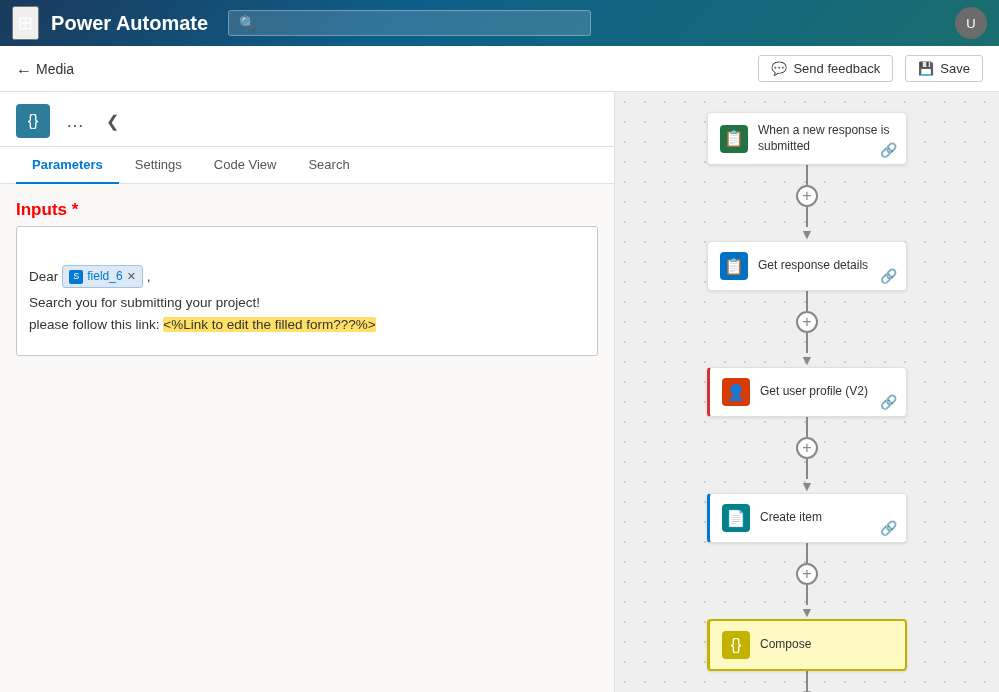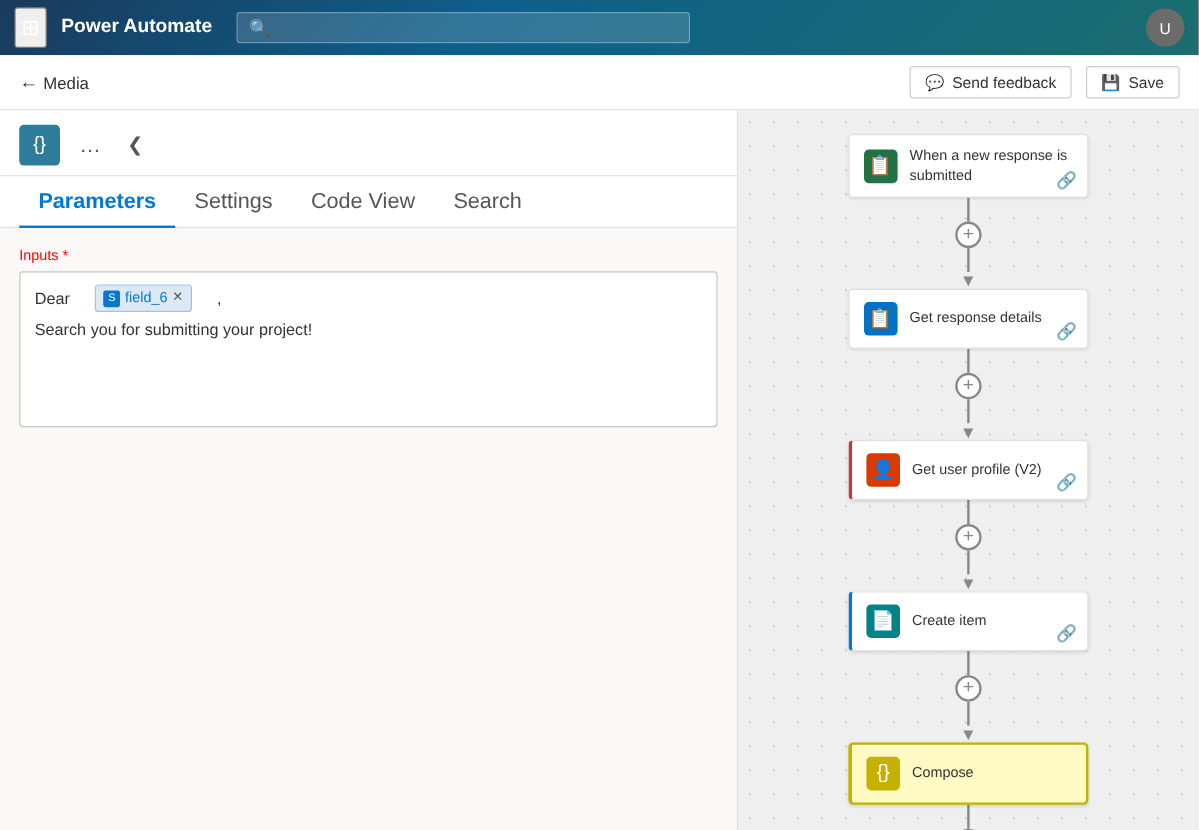--- a/index.html
+++ b/index.html
@@ -15,21 +15,21 @@
       gap: 12px;
     }
     .topnav-grid-icon {
       color: white;
       font-size: 18px;
       cursor: pointer;
       padding: 4px;
     }
     .topnav-title {
       color: white;
-      font-size: 16px;
+      font-size: 20px;
       font-weight: 600;
       margin-right: 8px;
     }
     .topnav-search {
       display: flex;
       align-items: center;
       background: rgba(255,255,255,0.15);
       border: 1px solid rgba(255,255,255,0.3);
       border-radius: 3px;
       flex: 1;
@@ -122,62 +122,63 @@
 
     
     .tabs {
       display: flex;
       background: white;
       border-bottom: 1px solid #e0e0e0;
       padding: 0 16px;
     }
     .tab {
       padding: 10px 16px;
-      font-size: 18px;
+      font-size: 13px;
       color: #555;
       cursor: pointer;
       border-bottom: 2px solid transparent;
       margin-bottom: -1px;
     }
     .tab.active {
       color: #0078d4;
       border-bottom: 2px solid #0078d4;
       font-weight: 600;
     }
 
     
     .panel-body {
       padding: 16px;
       flex: 1;
       overflow-y: auto;
     }
 
     .inputs-label {
-      font-size: 12px;
+      font-size: 17px;
       color: #333;
       margin-bottom: 6px;
-      font-weight: 400;
+      font-weight: 700;
     }
     .inputs-label span { color: red; }
 
     .compose-box {
       border: 1px solid #c8c6c4;
       border-radius: 3px;
       background: white;
       padding: 10px 12px;
       min-height: 130px;
       font-size: 13.5px;
       color: #333;
       line-height: 1.6;
     }
     .compose-box-line1 {
       display: flex;
       align-items: center;
-      gap: 21px;
+      gap: 4px;
       margin-bottom: 4px;
+      margin-top: 28px;
     }
     .dear-text { color: #333; }
     .token-badge {
       display: inline-flex;
       align-items: center;
       background: #dce9f5;
       border: 1px solid #a0c4e8;
       border-radius: 3px;
       padding: 1px 6px;
       font-size: 12px;
@@ -333,20 +334,23 @@
         <div class="compose-box-line1">
           <span class="dear-text">Dear</span>
           <span class="token-badge">
             <span class="token-icon">S</span>
             <span>field_6</span>
             <span class="token-close">✕</span>
           </span>
           <span class="comma-text">,</span>
         </div>
         <div>Search you for submitting your project!</div>
+        <div>
+          <span>please follow this link: </span><span class="highlight-text">&lt;%Link to edit the filled form???%&gt;</span>
+        </div>
       </div>
     </div>
   </div>
 
   <div class="right-panel">
 
     <div class="flow-node">
       <div class="flow-node-icon icon-forms">📋</div>
       <div class="flow-node-text">When a new response is submitted</div>
       <span class="flow-node-link">🔗</span>

